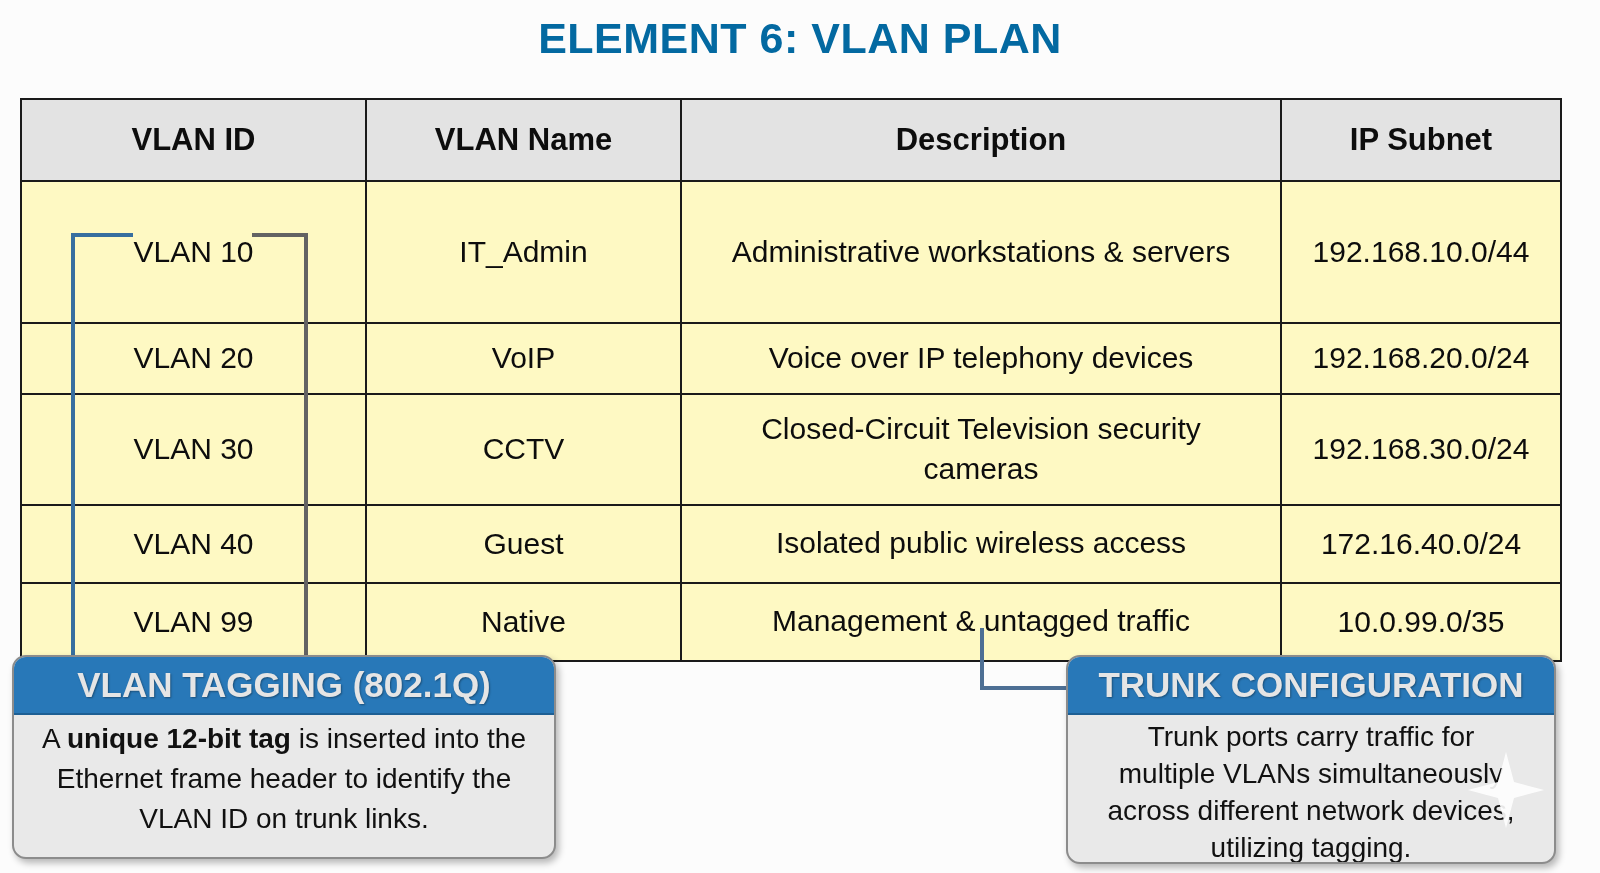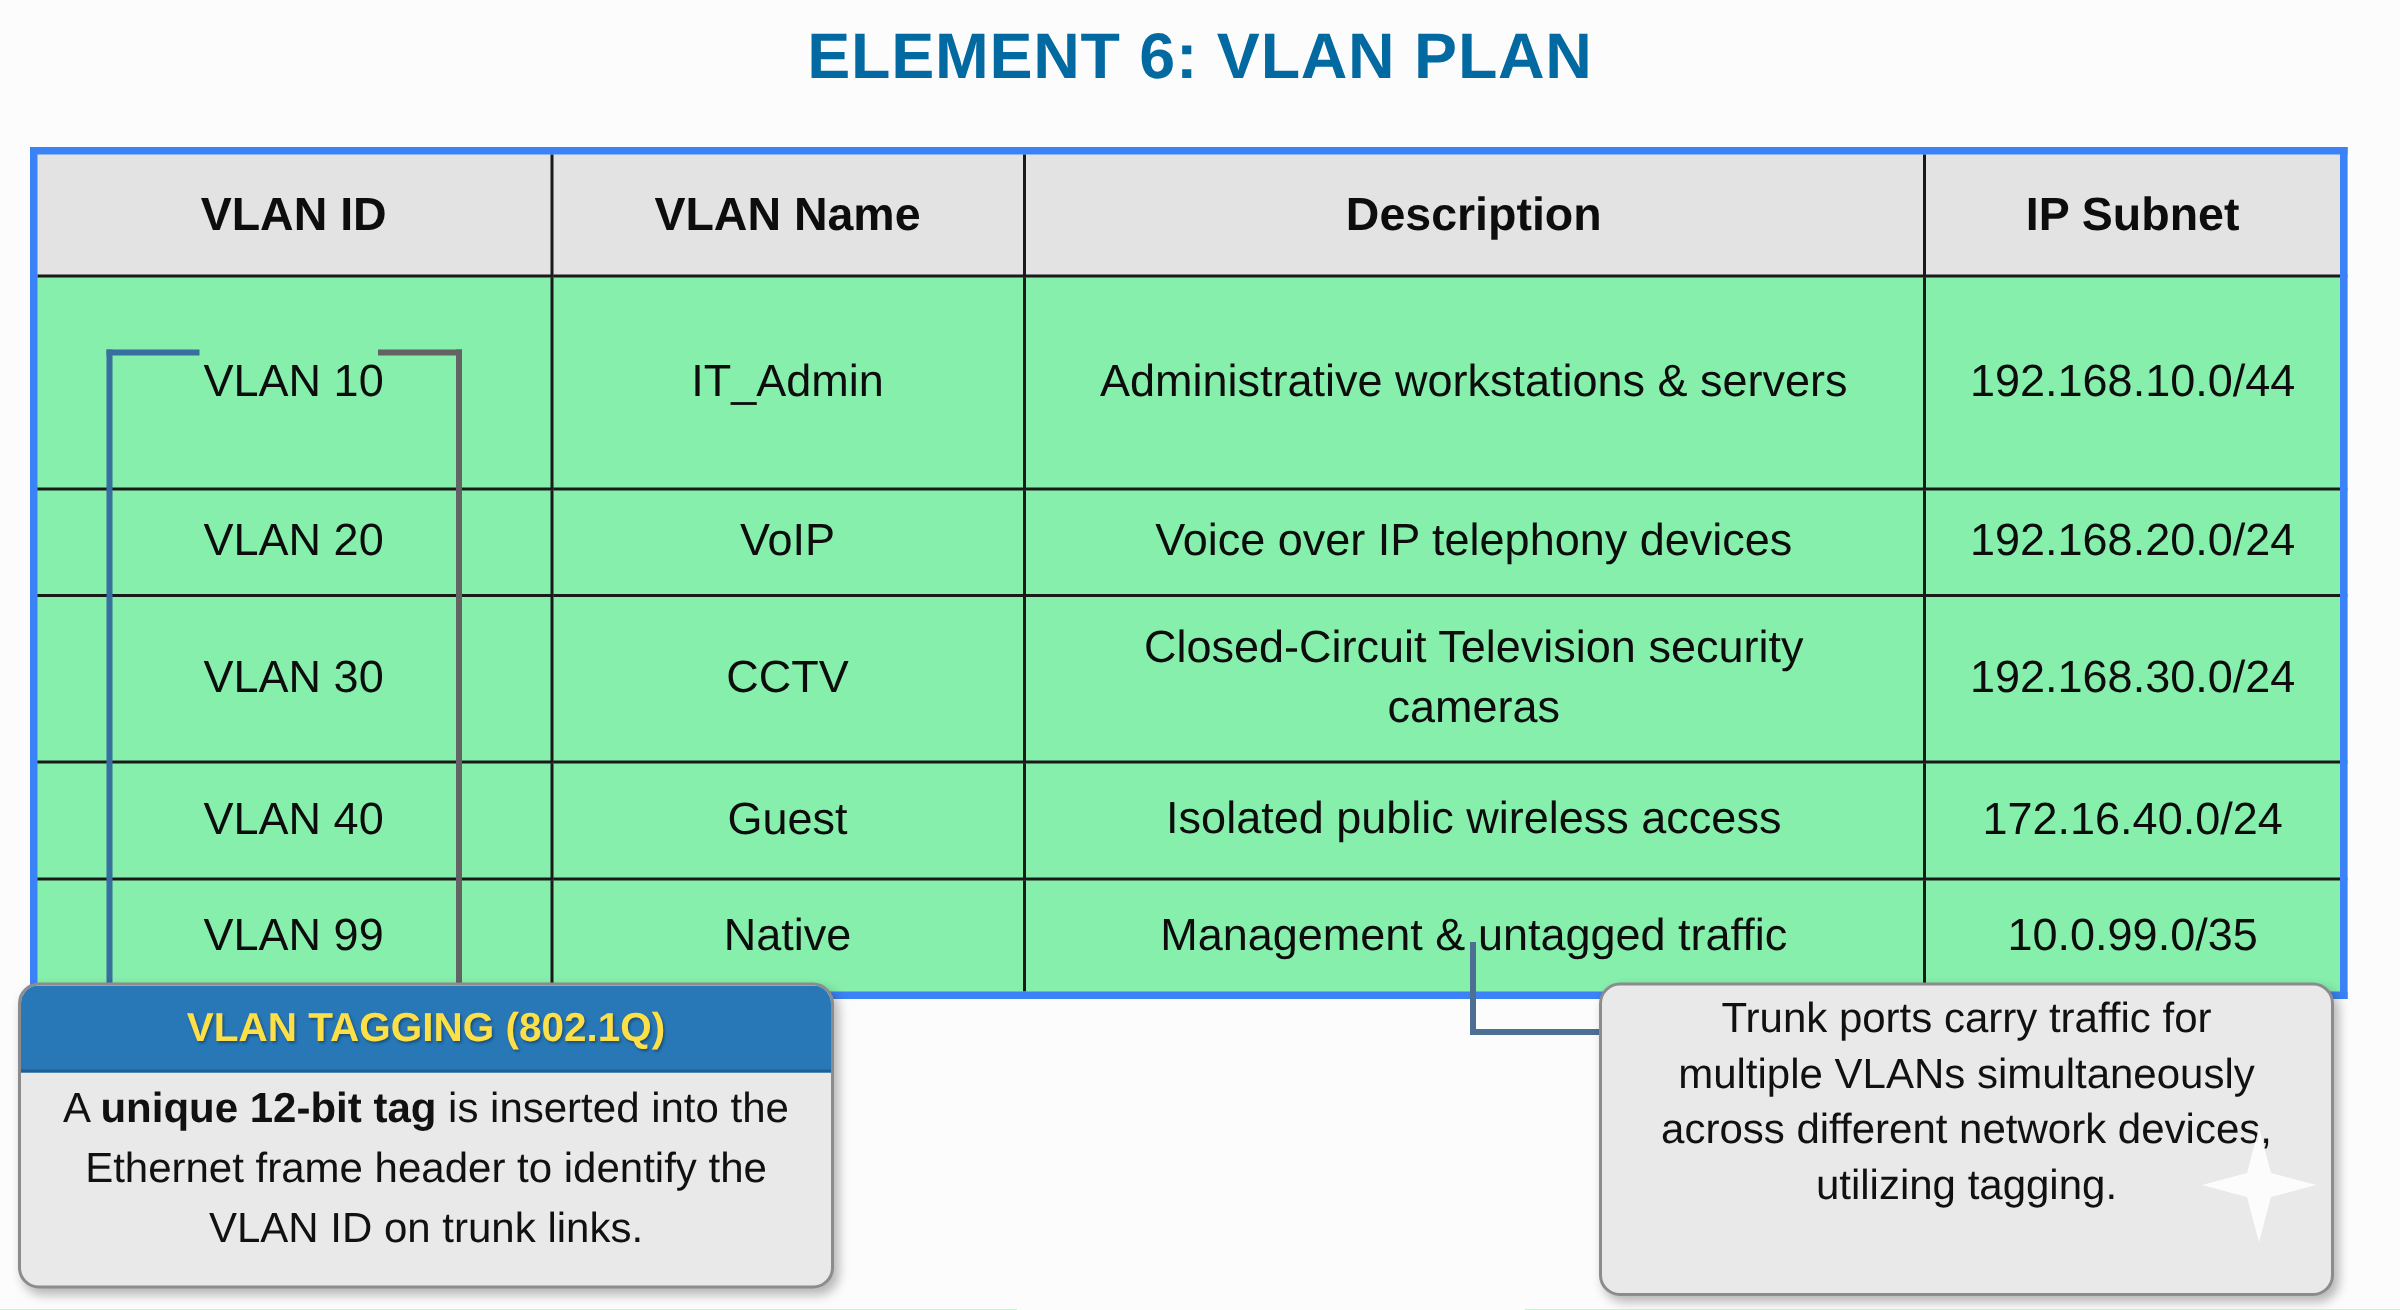--- a/index.html
+++ b/index.html
@@ -22,22 +22,22 @@
     letter-spacing: 0.5px;
     color: #0369a1;
   }
 
   table.vlan-table {
     position: absolute;
     left: 20px; top: 98px;
     width: 1540px;
     border-collapse: collapse;
     table-layout: fixed;
-    border: 5px solid #3b82f6;
-    background: #86efac;
+    border: 2px solid #3b82f6;
+    background: #fef9c3;
   }
   .vlan-table th, .vlan-table td {
     border: 2px solid #1a1a1a;
     text-align: center;
     vertical-align: middle;
     padding: 2px 8px;
   }
   .vlan-table th {
     background: #e3e3e3;
     font-size: 31px;
@@ -63,22 +63,22 @@
     z-index: 10;
     border: 2px solid #8c8c8c;
     border-radius: 14px;
     box-shadow: 3px 4px 7px rgba(0,0,0,0.28);
     overflow: hidden;
     background: #e9e9e9;
   }
   .callout-header {
     background: #2878b8;
     border-bottom: 2px solid #1d5f94;
-    color: #fde047;
-    font-size: 27px;
+    color: #e5e5e5;
+    font-size: 35px;
     font-weight: bold;
     text-align: center;
     line-height: 56px;
     height: 56px;
     text-shadow: 1px 1px 2px rgba(0,0,0,0.35);
   }
   .callout-body {
     font-size: 28px;
     line-height: 1.42;
     text-align: center;
@@ -168,20 +168,21 @@
 <div class="seg seg-steel" style="left:980px; top:686px; width:90px; height:4px;"></div>
 
 <div class="callout" style="left:12px; top:655px; width:540px; height:200px;">
   <div class="callout-header">VLAN TAGGING (802.1Q)</div>
   <div class="callout-body">
     <div class="body-inner-tagging"><span>A </span><b>unique 12-bit tag</b><span> is inserted into the Ethernet frame header to identify the VLAN ID on trunk links.</span></div>
   </div>
 </div>
 
 <div class="callout" style="left:1066px; top:655px; width:486px; height:205px;">
+  <div class="callout-header">TRUNK CONFIGURATION</div>
   <div class="callout-body">
     <div class="body-inner-trunk">Trunk ports carry traffic for multiple VLANs simultaneously across different network devices, utilizing tagging.</div>
   </div>
 </div>
 
 <svg class="sparkle" style="left:1468px; top:752px;" width="76" height="76" viewBox="0 0 76 76">
   <path d="M38 0 L46 30 L76 38 L46 46 L38 76 L30 46 L0 38 L30 30 Z" fill="#ffffff"></path>
 </svg>
 
 </body></html>

